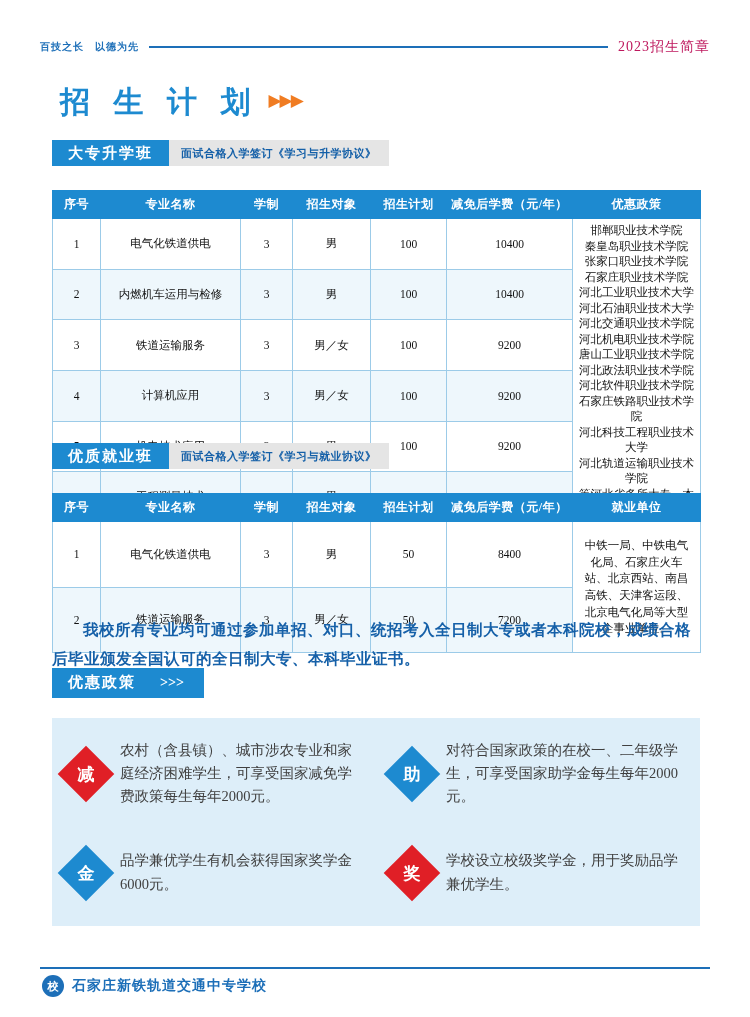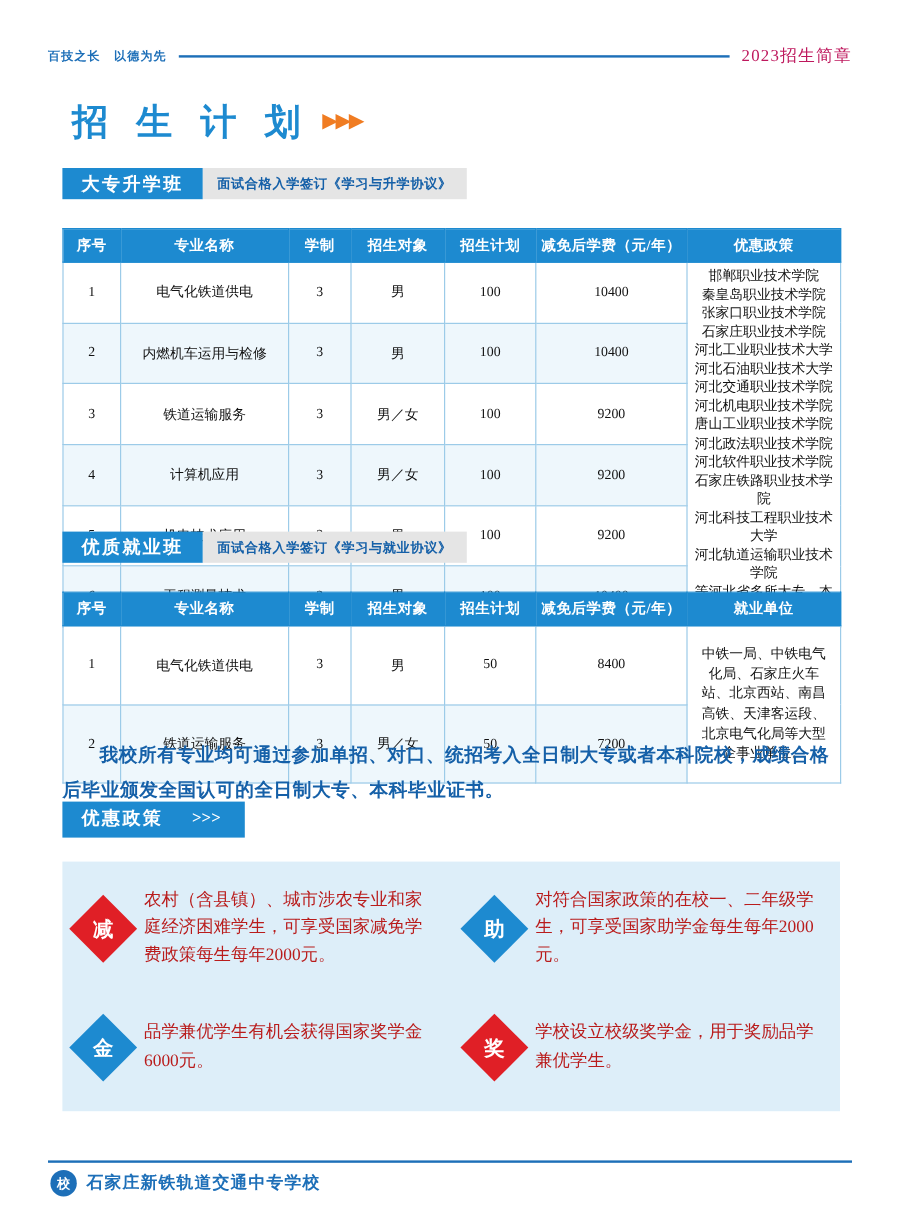--- a/index.html
+++ b/index.html
@@ -218,21 +218,21 @@
     transform: rotate(-45deg);
     color: #ffffff;
     font-size: 17px;
     font-weight: bold;
   }
   .d-red { background: #e01f26; }
   .d-blue { background: #1d8ad0; }
   .policy-text {
     font-size: 14.5px;
     line-height: 1.6;
-    color: #b91c1c;
+    color: #404040;
   }
 
   
   .footer-rule {
     position: absolute;
     left: 40px;
     right: 40px;
     bottom: 48px;
     height: 2px;
     background: #1d6fb8;

